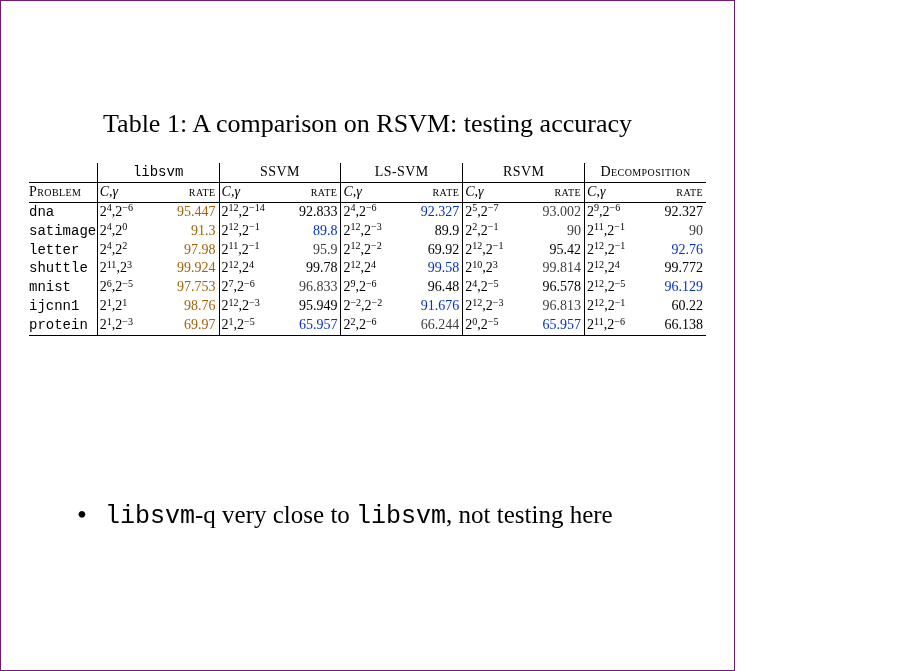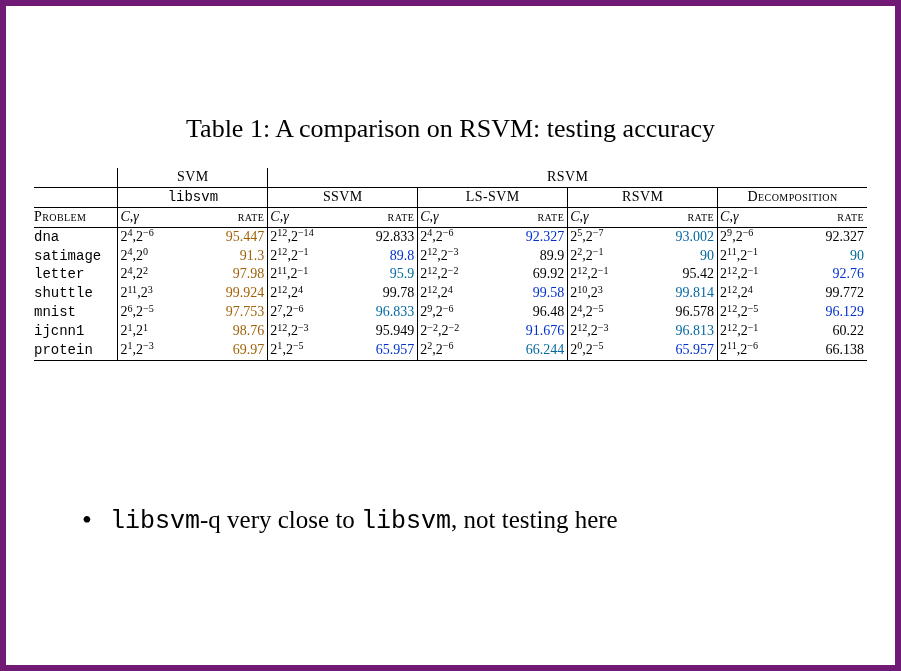--- a/index.html
+++ b/index.html
@@ -7,23 +7,23 @@
     padding: 0;
     background: #fff;
   }
   body {
     font-family: "Times New Roman", Times, serif;
     font-size: 21px;
     color: #000;
   }
   .page {
     box-sizing: border-box;
-    width: 901px;
+    width: 735px;
     height: 671px;
-    border: 6px solid #701a75;
+    border: 1px solid #701a75;
     position: relative;
     background: #fff;
   }
   .inner {
     position: absolute;
     left: 28px;
     right: 28px;
     top: 108px;
   }
   .caption {
@@ -47,21 +47,21 @@
 
   .sc { font-variant: small-caps; letter-spacing: 0.03em; }
   .sans { font-family: Liberation Mono, monospace; }
   .ctr { text-align: center; }
 
   .prob-col { width: 66px; padding-left: 0 !important; }
   .cg-col   { width: 60px; padding-left: 2px !important; }
   .rate-col { width: 55px; padding-right: 3px !important; text-align: right; }
 
   .c-magenta { color: #a16207; }
-  .c-red     { color: #0369a1; margin-top: 8px; }
+  .c-red     { color: #404040; margin-top: 8px; }
   .c-blue    { color: #0030d0; }
   .sup { font-size: 0.72em; position: relative; top: -0.45em; }
 
   .bullet {
     position: absolute;
     left: 76px;
     top: 392px;
     font-size: 25px;
   }
   .bullet .dot {
@@ -79,25 +79,20 @@
   <div class="inner">
 
     <div class="caption">
       <span>Table 1:</span>
       <span>A comparison on RSVM: testing accuracy</span>
     </div>
 
     <table class="tbl">
 
       <tbody>
-          <tr>
-        <td class="prob-col hB"></td>
-        <td colspan="2" class="ctr sc vL hB">SVM</td>
-        <td colspan="8" class="ctr sc vL hB">RSVM</td>
-      </tr>
 
       <tr>
         <td class="prob-col hB"></td>
         <td colspan="2" class="ctr sans vL hB">libsvm</td>
         <td colspan="2" class="ctr sc vL hB">SSVM</td>
         <td colspan="2" class="ctr sc vL hB">LS-SVM</td>
         <td colspan="2" class="ctr sc vL hB">RSVM</td>
         <td colspan="2" class="ctr sc vL hB">Decomposition</td>
       </tr>
 

